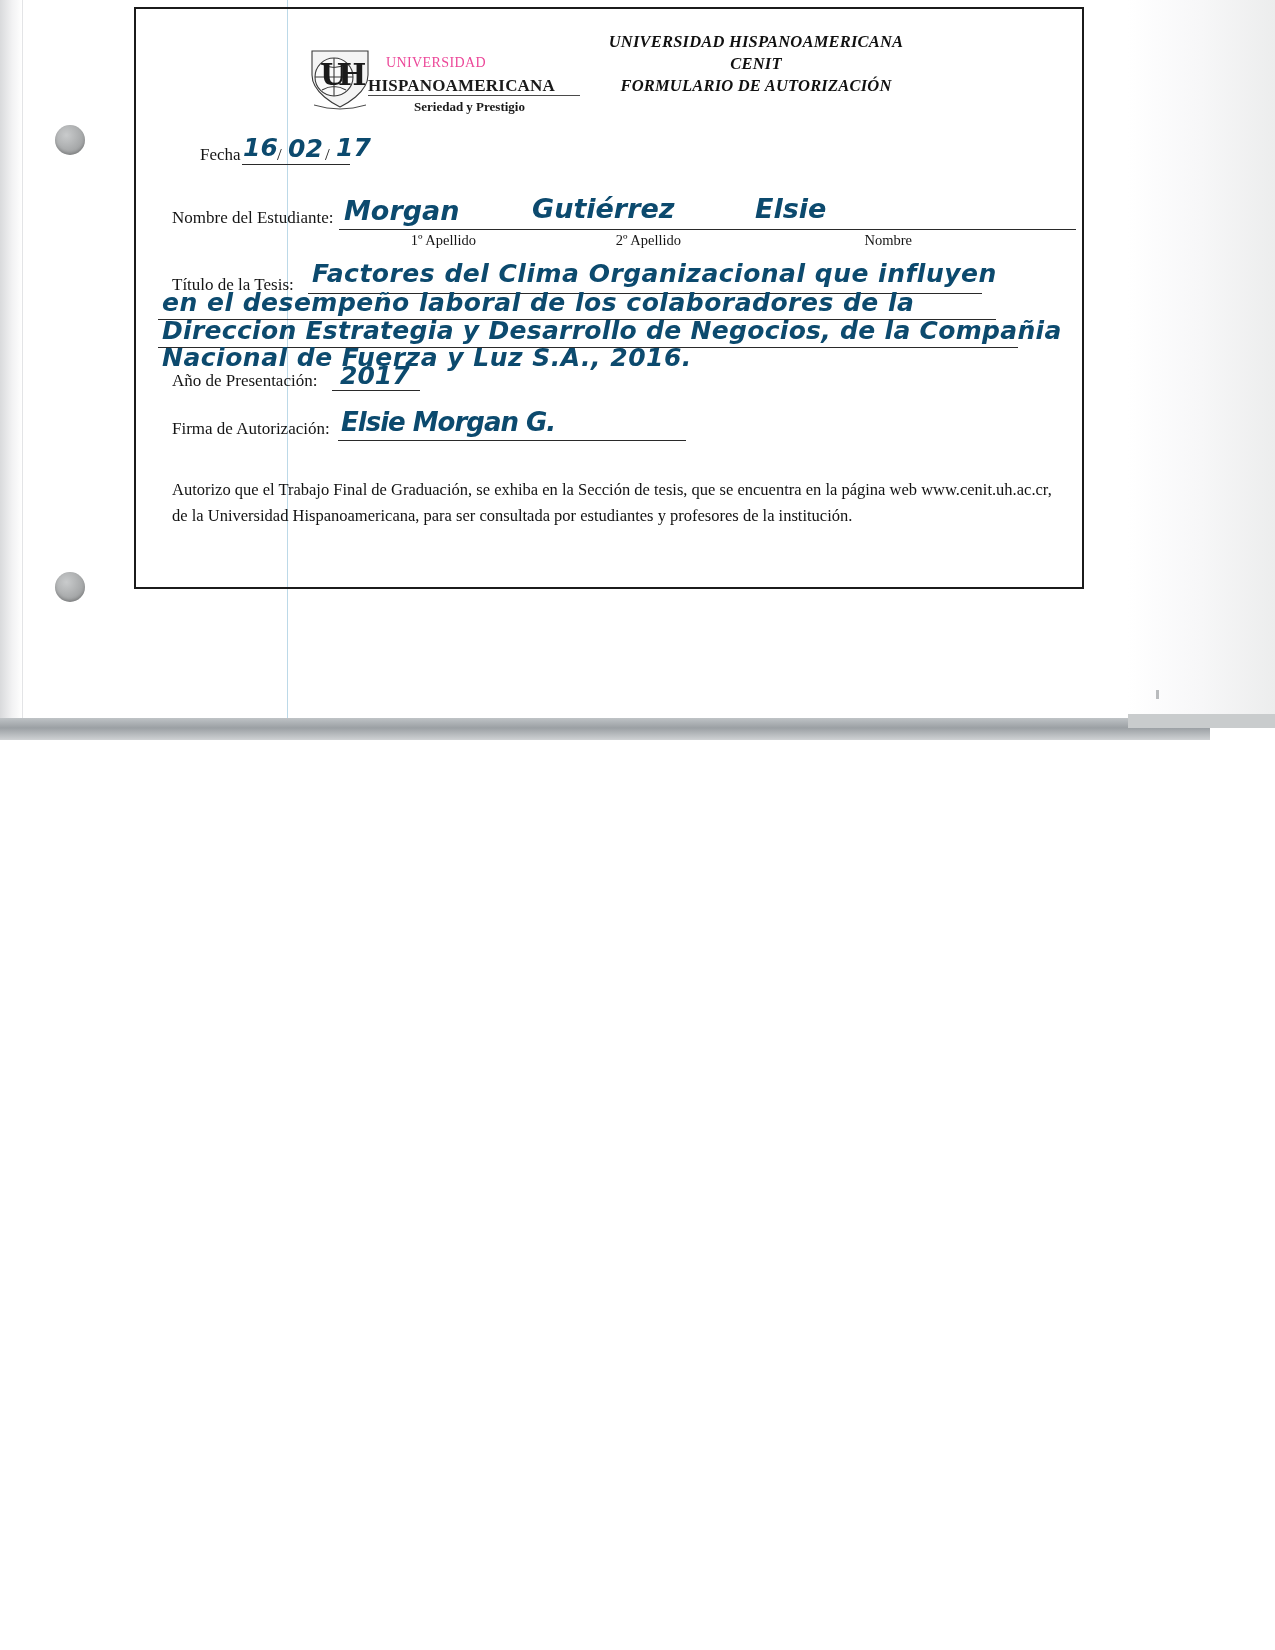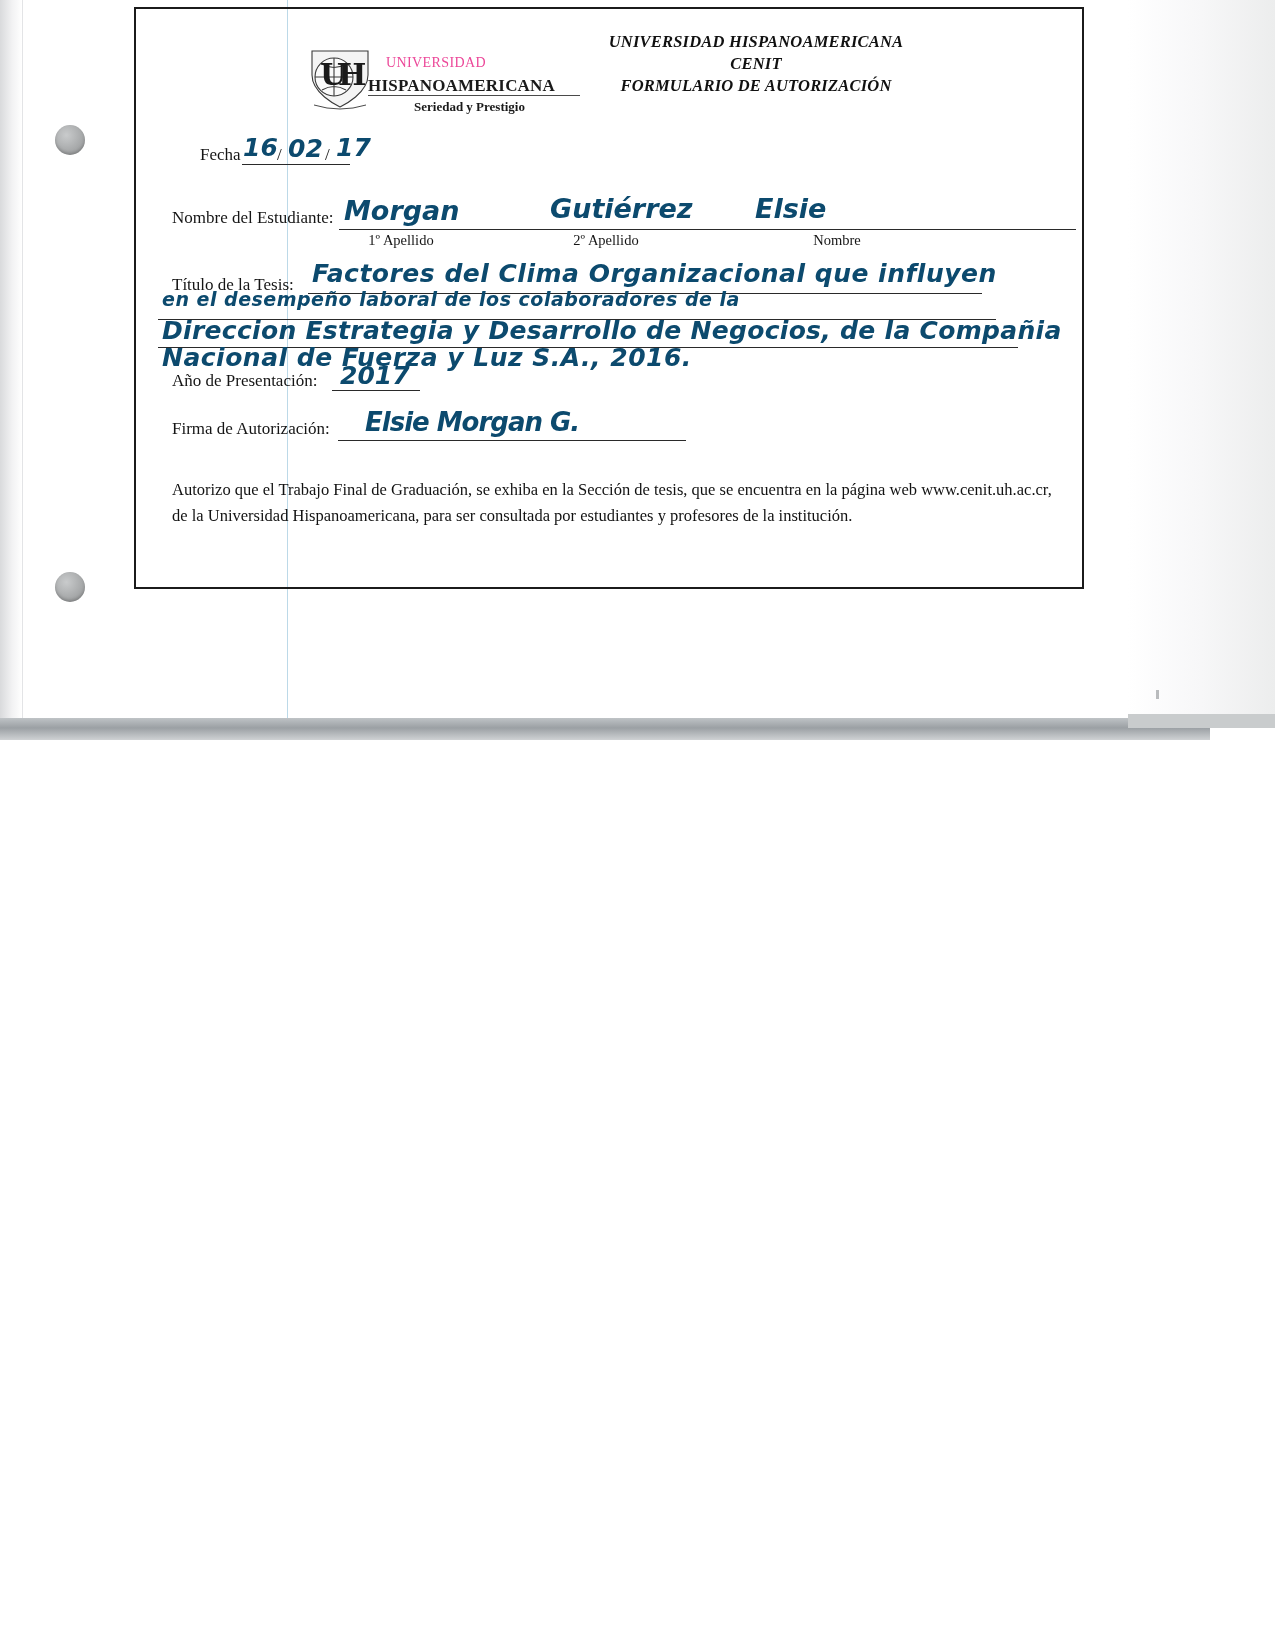--- a/index.html
+++ b/index.html
@@ -144,21 +144,21 @@
   .label {
     position: absolute;
     font-size: 17px;
     color: #151515;
     white-space: nowrap;
   }
   .small-label {
     position: absolute;
     font-size: 14.5px;
     color: #151515;
-    text-align: center;
+    text-align: right;
   }
   .rule {
     position: absolute;
     height: 1px;
     background: #2a2a2a;
   }
 
   
   .hand {
     position: absolute;
@@ -233,44 +233,44 @@
     <div class="label" style="left:141px; top:136px;">/</div>
     <div class="hand" style="left:152px; top:125px; font-size:25px;">02</div>
     <div class="label" style="left:189px; top:136px;">/</div>
     <div class="hand" style="left:200px; top:124px; font-size:25px;">17</div>
     <div class="rule" style="left:106px; top:155px; width:108px;"></div>
 
     <div class="label" style="left:36px; top:199px;">Nombre del Estudiante:</div>
     <div class="rule" style="left:203px; top:220px; width:737px;"></div>
 
     <div class="hand" style="left:208px; top:186px; font-size:27px;">Morgan</div>
-    <div class="hand" style="left:414px; top:184px; font-size:27px;">Gutiérrez</div>
+    <div class="hand" style="left:396px; top:184px; font-size:27px;">Gutiérrez</div>
     <div class="hand" style="left:619px; top:184px; font-size:27px;">Elsie</div>
 
     <div class="small-label" style="left:190px; top:223px; width:150px;">1º Apellido</div>
     <div class="small-label" style="left:395px; top:223px; width:150px;">2º Apellido</div>
     <div class="small-label" style="left:626px; top:223px; width:150px;">Nombre</div>
 
     <div class="label" style="left:36px; top:266px;">Título de la Tesis:</div>
     <div class="rule" style="left:172px; top:284px; width:674px;"></div>
     <div class="rule" style="left:22px; top:310px; width:838px;"></div>
     <div class="rule" style="left:22px; top:338px; width:860px;"></div>
 
     <div class="hand" style="left:176px; top:250px; font-size:25px; letter-spacing:0.5px;">Factores del Clima Organizacional que influyen</div>
-    <div class="hand" style="left:26px; top:279px; font-size:19px; letter-spacing:0.5px;">en el desempeño laboral de los colaboradores de la</div>
+    <div class="hand" style="left:26px; top:279px; font-size:25px; letter-spacing:0.5px;">en el desempeño laboral de los colaboradores de la</div>
     <div class="hand" style="left:26px; top:307px; font-size:25px; letter-spacing:0.3px;">Direccion Estrategia y Desarrollo de Negocios, de la Compañia</div>
     <div class="hand" style="left:26px; top:334px; font-size:25px; letter-spacing:0.5px;">Nacional de Fuerza y Luz S.A., 2016.</div>
 
     <div class="label" style="left:36px; top:362px;">Año de Presentación:</div>
     <div class="rule" style="left:196px; top:381px; width:88px;"></div>
     <div class="hand" style="left:204px; top:352px; font-size:25px;">2017</div>
 
     <div class="label" style="left:36px; top:410px;">Firma de Autorización:</div>
     <div class="rule" style="left:202px; top:431px; width:348px;"></div>
-    <div class="hand" style="left:205px; top:398px; font-size:26px; letter-spacing:-1px;margin-left:24px;">Elsie Morgan G.</div>
+    <div class="hand" style="left:205px; top:398px; font-size:26px; letter-spacing:-1px;">Elsie Morgan G.</div>
 
     <div id="auth-paragraph" style="left:36px; top:468px; width:890px;">Autorizo que el Trabajo Final de Graduación, se exhiba en la Sección de tesis, que se encuentra en la página web www.cenit.uh.ac.cr, de la Universidad Hispanoamericana,  para ser consultada por estudiantes y profesores de la institución.</div>
 
   </div>
 
   <div id="scan-speck"></div>
   <div id="scan-bottom-shadow"></div>
   <div id="scan-bottom-shadow-2"></div>
 </div>
 

